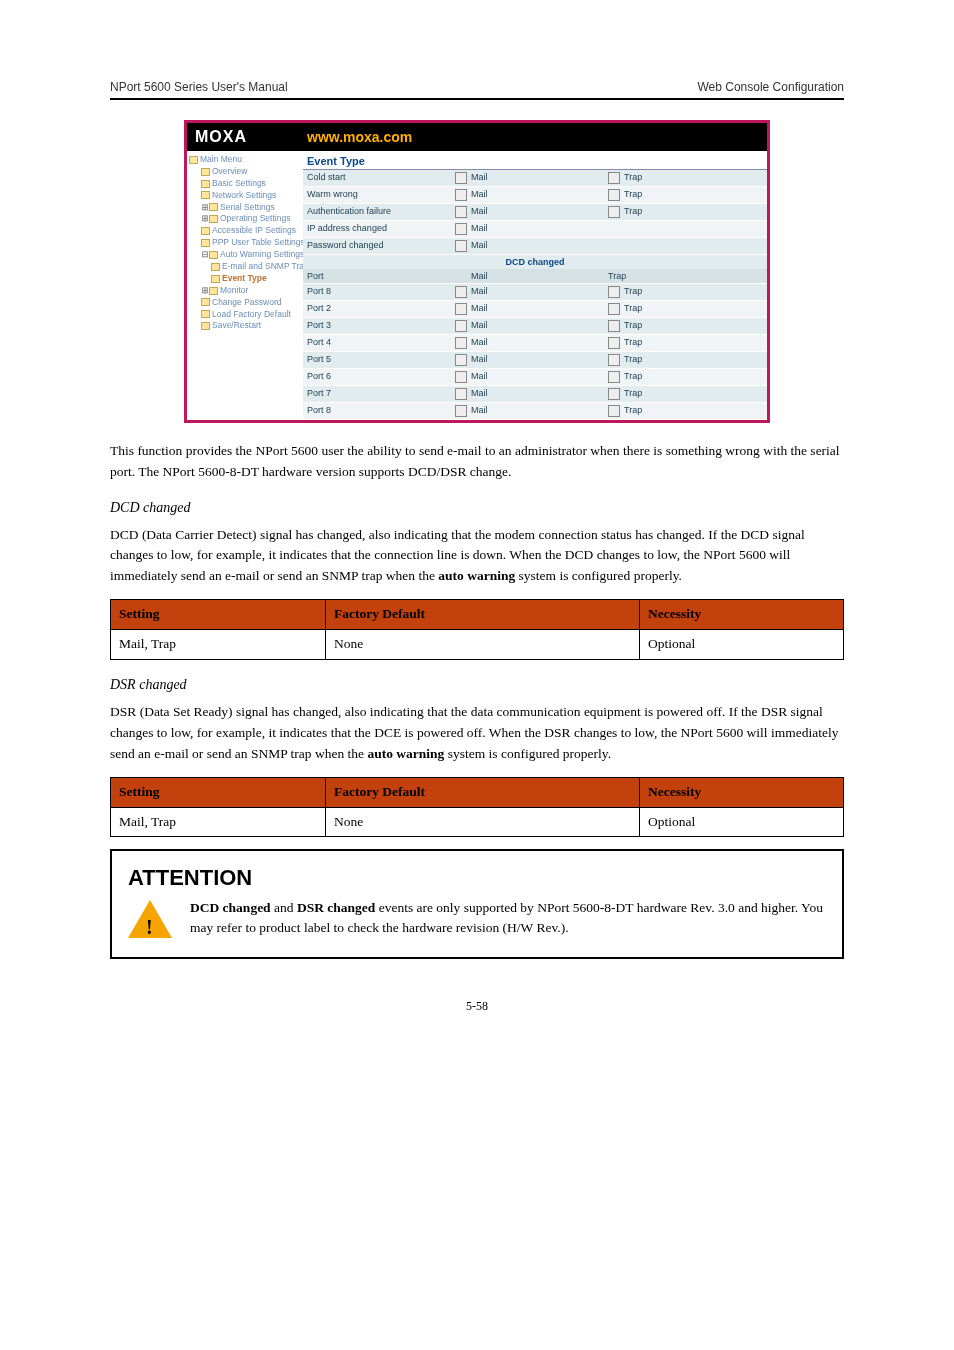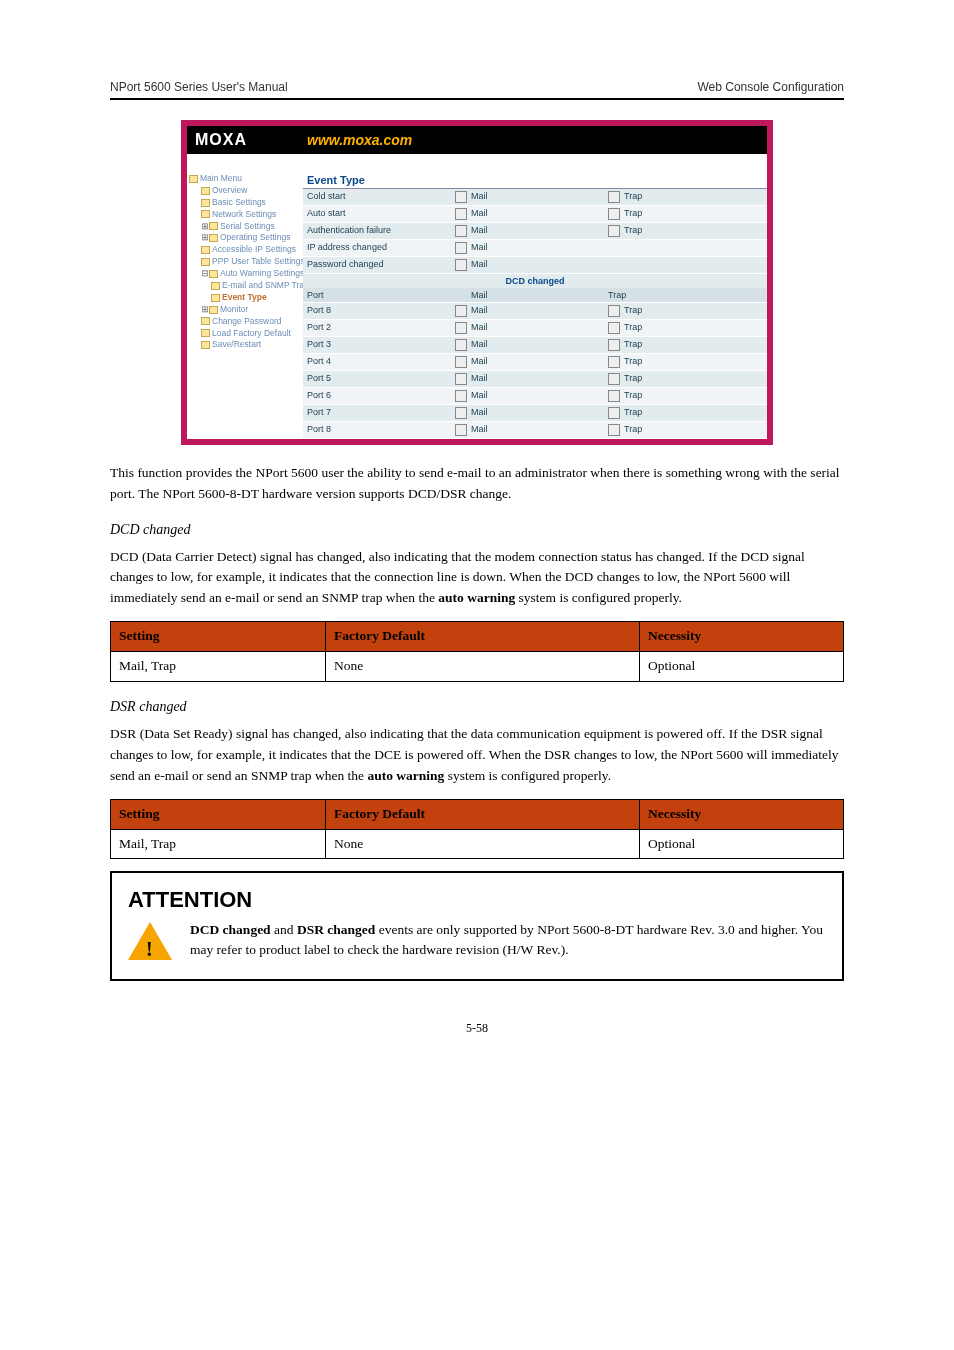--- a/index.html
+++ b/index.html
@@ -23,21 +23,21 @@
     margin-bottom: 4px;
     margin-top: 20px;
   }
   .rule {
     height: 2px;
     background: #000;
     margin-bottom: 20px;
   }
   
   .screenshot {
-    border: 6px solid #be185d;
+    border: 3px solid #be185d;
     width: 580px;
     margin: 0 auto 18px auto;
     font-family: Verdana, Arial, sans-serif;
     font-size: 10px;
   }
   .ss-banner {
     background: #000;
     color: #fff;
     display: flex;
     align-items: center;
@@ -45,28 +45,26 @@
     height: 24px;
   }
   .moxa-logo {
     font-family: Arial, sans-serif;
     font-weight: bold;
     font-size: 16px;
     letter-spacing: 1px;
   }
   .moxa-url {
     color: #ffb000;
-    font-style: italic;
     font-weight: bold;
     margin-left: 60px;
     font-size: 14px;
   }
   .ss-body {
     display: flex;
-    margin-top: 16px;
   }
   .ss-nav {
     width: 112px;
     background: #fff;
     padding: 3px 2px 2px 2px;
     font-size: 8.5px;
     color: #111;
     line-height: 1.4;
     flex: 0 0 112px;
   }
@@ -241,21 +239,21 @@
       </div>
       <div class="ss-main">
         <div class="ss-title">Event Type</div>
         <div id="events-rows">
             <div class="event-row">
               <div class="c1">Cold start</div>
               <div class="c2"><span class="cb"></span>Mail</div>
               <div class="c3"><span class="cb"></span>Trap</div>
             </div>
             <div class="event-row alt">
-              <div class="c1">Auto start</div>
+              <div class="c1">Warm wrong</div>
               <div class="c2"><span class="cb"></span>Mail</div>
               <div class="c3"><span class="cb"></span>Trap</div>
             </div>
             <div class="event-row">
               <div class="c1">Authentication failure</div>
               <div class="c2"><span class="cb"></span>Mail</div>
               <div class="c3"><span class="cb"></span>Trap</div>
             </div>
             <div class="event-row alt">
               <div class="c1">IP address changed</div>

